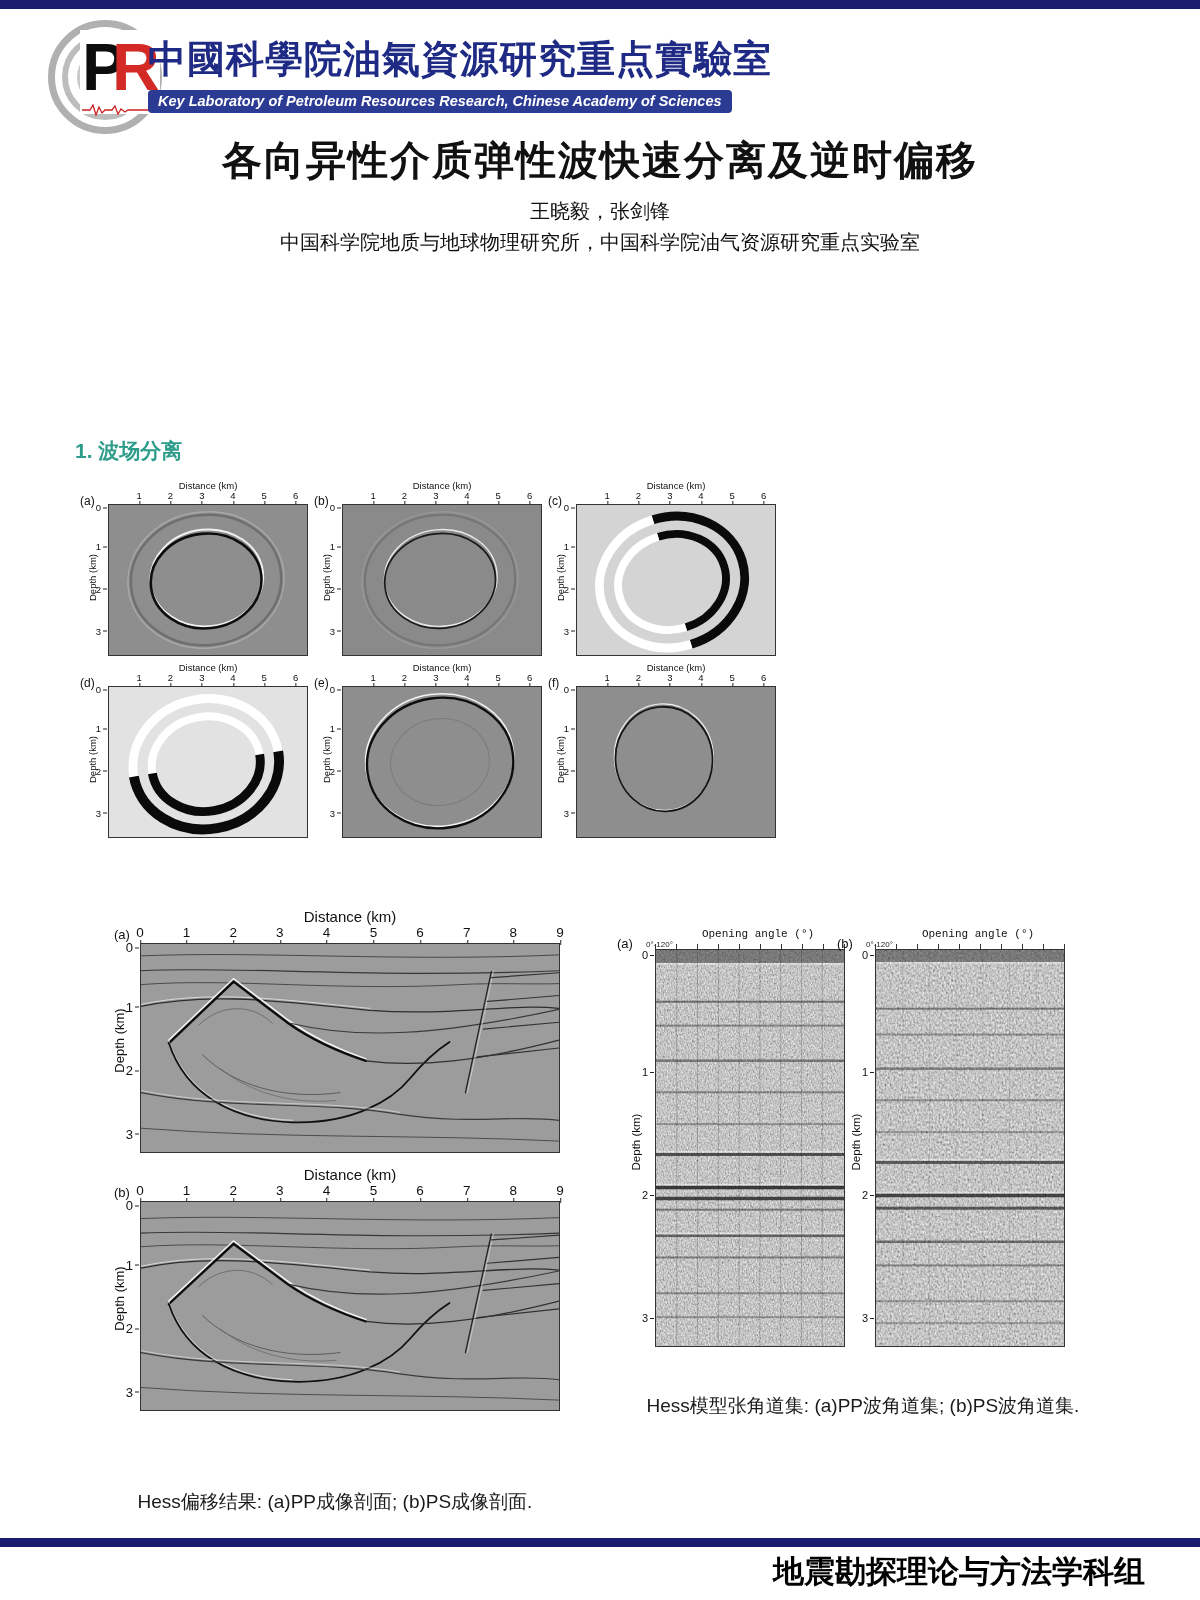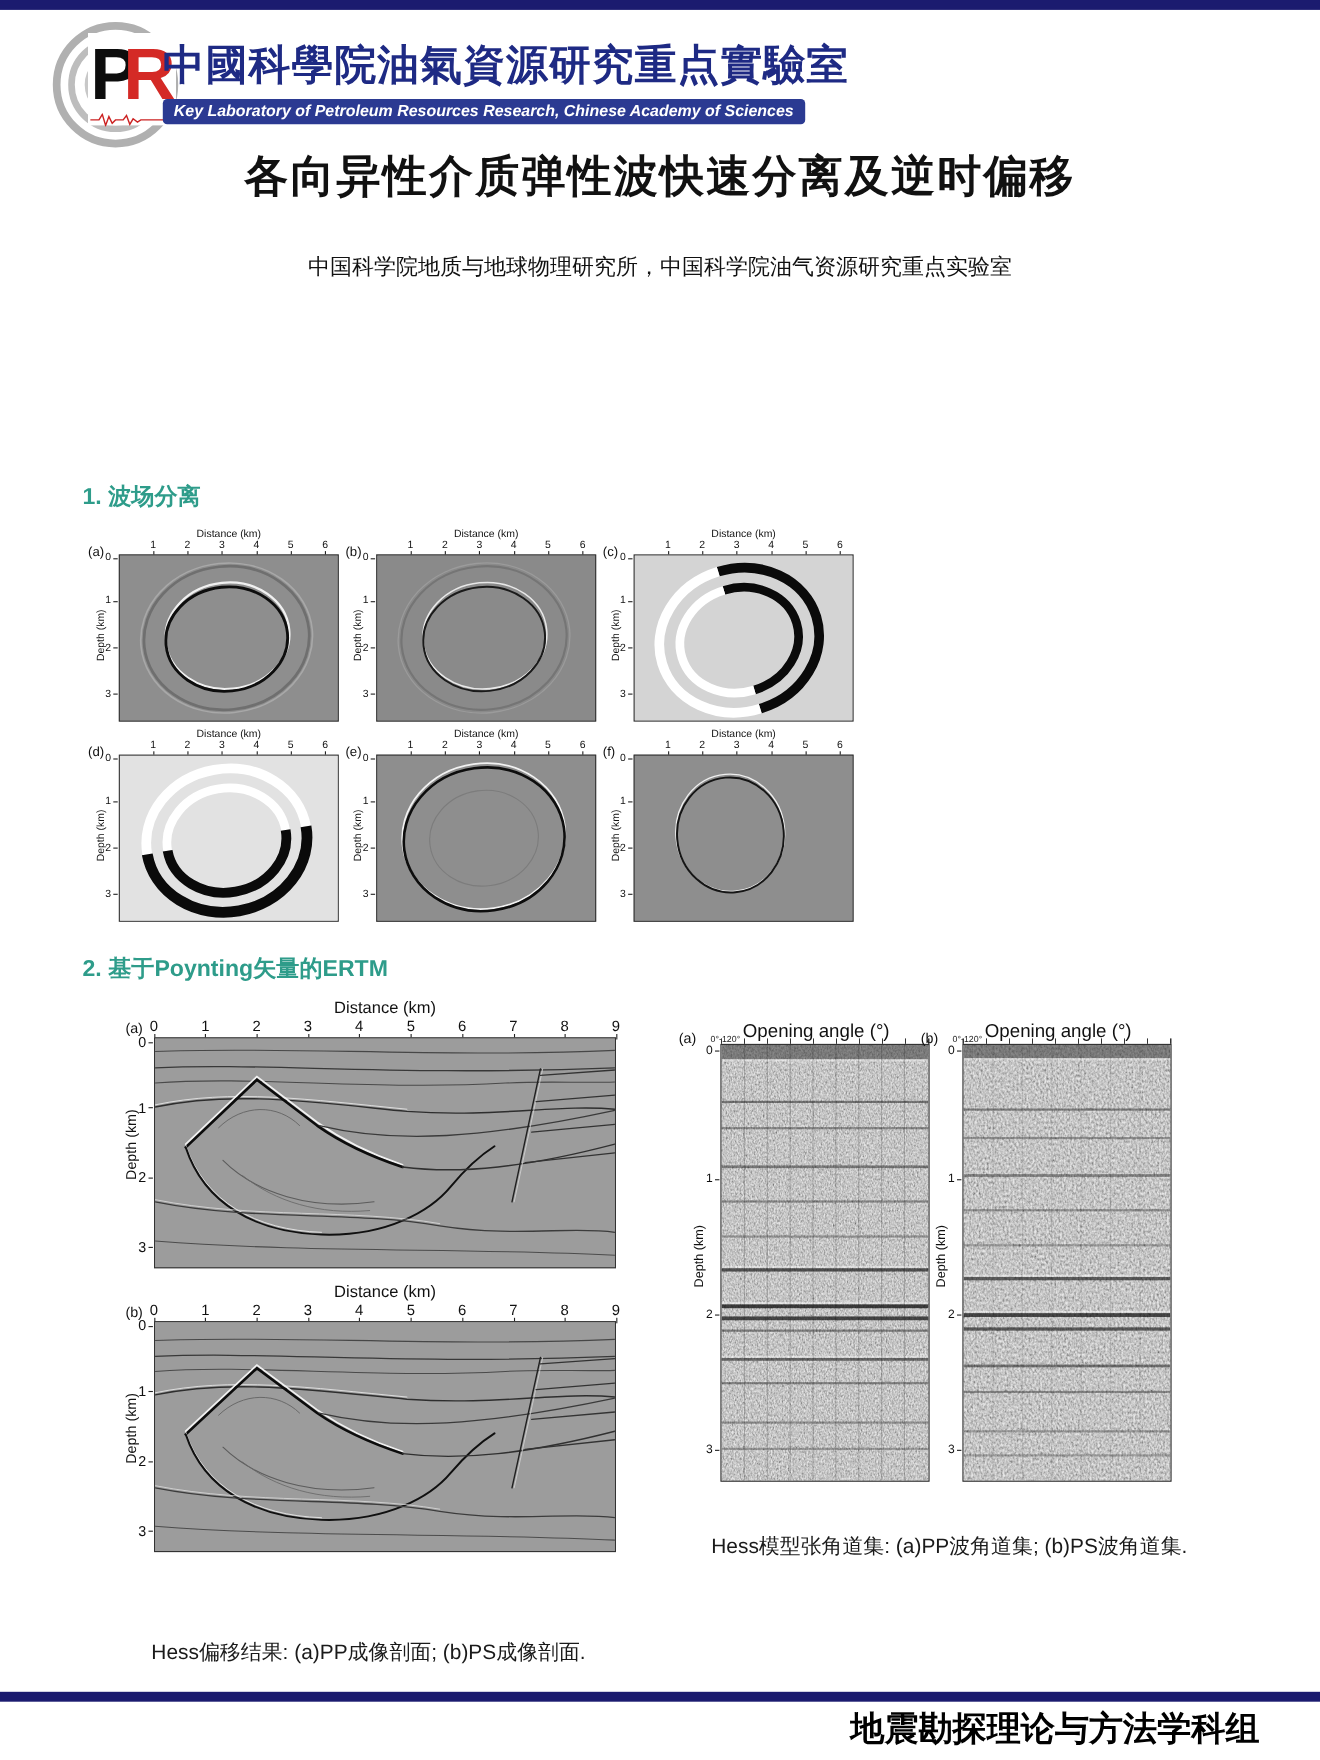--- a/index.html
+++ b/index.html
@@ -84,21 +84,21 @@
   .hess .xticks span:nth-child(9){left:88.9%}.hess .xticks span:nth-child(10){left:100%}
   .hess .yticks span:nth-child(1){top:2%}.hess .yticks span:nth-child(2){top:30.3%}
   .hess .yticks span:nth-child(3){top:60.6%}.hess .yticks span:nth-child(4){top:90.9%}
   .hessA{left:100px;top:908px;} .hessB{left:100px;top:1166px;}
   .capHess{left:100px;top:1455px;width:470px;text-align:center;font-size:19px;color:#1a1a1a;margin-top:34px;}
 
   
   .gath{width:232px;height:425px;}
   .gath .pl{left:2px;top:8px;font-size:13px;}
   .gath .range{position:absolute;left:31px;top:12px;font-size:8px;color:#222;}
-  .gath .xtitle{left:32px;top:0;width:190px;font-size:17px;}
+  .gath .xtitle{left:48px;top:0;width:190px;font-size:11px;font-family:Liberation Mono, monospace;}
   .gath .strip{position:absolute;left:40px;top:16px;width:190px;height:5px;
                background:repeating-linear-gradient(90deg,#333 0 1px,transparent 1px 21px);}
   .gath .yticks{left:20px;top:21px;width:16px;height:398px;font-size:11px;}
   .gath .ytitle{left:-14px;top:208px;width:70px;font-size:11.5px;}
   .gath .plot{left:40px;top:21px;width:190px;height:398px;background:#9a9a9a;}
   .gath .yticks span:nth-child(1){top:1.5%}.gath .yticks span:nth-child(2){top:30.9%}
   .gath .yticks span:nth-child(3){top:61.7%}.gath .yticks span:nth-child(4){top:92.6%}
   .gathA{left:615px;top:928px;} .gathB{left:835px;top:928px;}
   .capGath{left:618px;top:1393px;width:490px;text-align:center;font-size:19px;color:#1a1a1a;}
 </style>
@@ -168,20 +168,21 @@
         <svg width="74" height="12" viewBox="0 0 74 12">
             <polyline points="0,6 8,6 11,1 14,11 17,3 20,9 23,6 30,6 33,2 36,10 39,5 43,8 46,6 74,6" stroke="#cc2222" stroke-width="1.3" fill="none"></polyline>
           </svg>
       </span>
     </div>
   </div>
   <div class="abs calli">中國科學院油氣資源研究重点實驗室</div>
   <div class="abs banner">Key Laboratory of Petroleum Resources Research, Chinese Academy of Sciences</div>
 
   <div class="abs title">各向异性介质弹性波快速分离及逆时偏移</div>
+  <div class="abs authors">王晓毅，张剑锋</div>
   <div class="abs affil">中国科学院地质与地球物理研究所，中国科学院油气资源研究重点实验室</div>
 
 
   <div class="abs sech sec1"><span>1.</span> <span>波场分离</span></div>
 
   <div class="panel wf wfa">
     <span class="pl">(a)</span>
     <div class="xtitle">Distance (km)</div>
     <div class="xticks">
         <span class="tick">1</span>
@@ -357,21 +358,20 @@
         <rect width="200" height="152" fill="#8e8e8e"></rect>
         <g transform="rotate(-5 88 74)" fill="none">
           <ellipse cx="88" cy="71" rx="50" ry="54" stroke="#efefef" stroke-width="1.2"></ellipse>
           <ellipse cx="88" cy="73" rx="49" ry="53" stroke="#151515" stroke-width="1.8"></ellipse>
         </g>
       </svg>
     </div>
   </div>
 
 
-  <div class="abs sech sec2"><span>2.</span> <span>基于Poynting矢量的ERTM</span></div>
 
   <div class="panel hess hessA">
     <div class="xtitle">Distance (km)</div>
     <span class="pl">(a)</span>
     <div class="xticks">
         <span class="tick">0</span>
         <span class="tick">1</span>
         <span class="tick">2</span>
         <span class="tick">3</span>
         <span class="tick">4</span>

